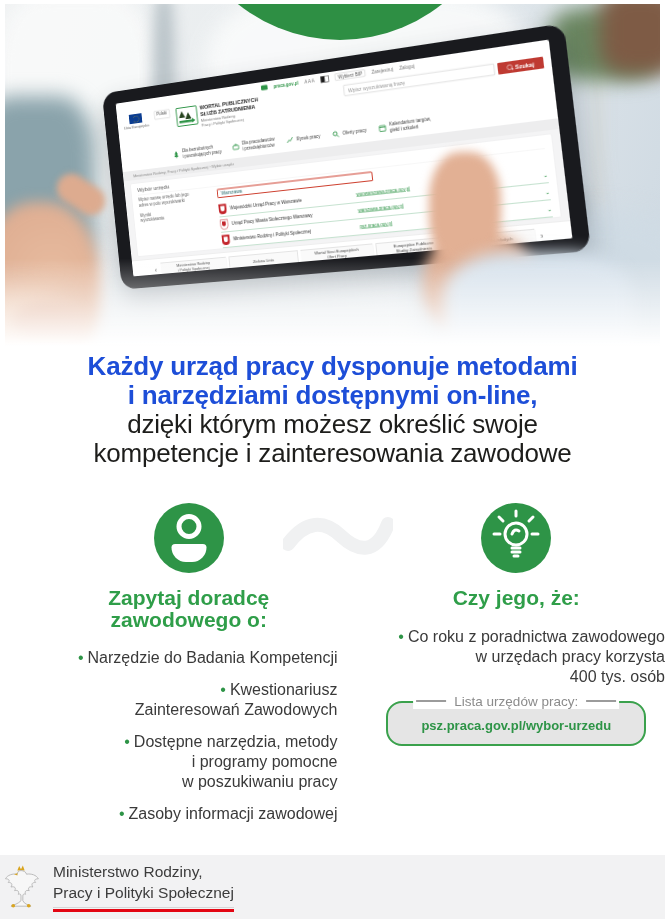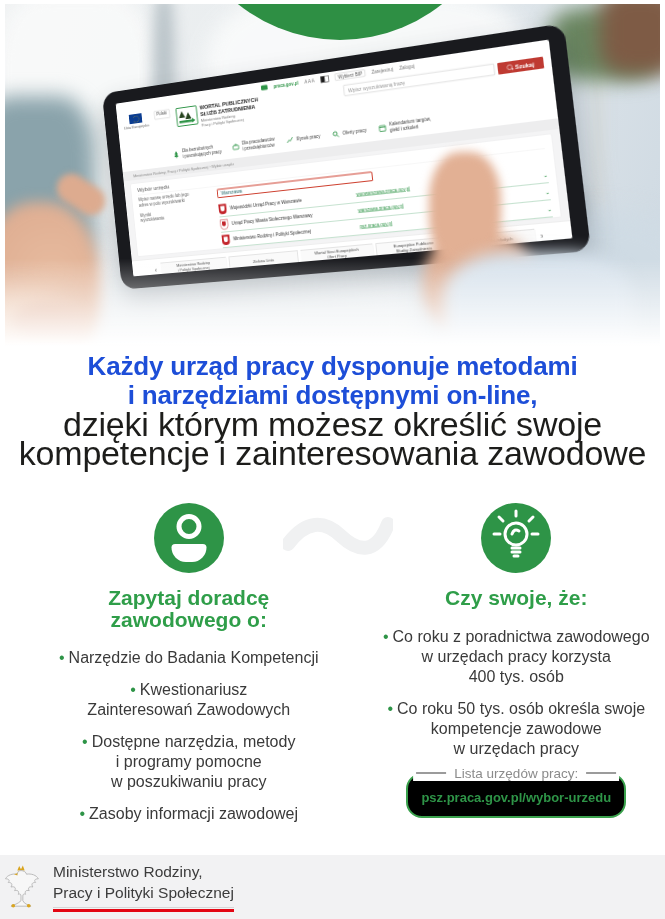--- a/index.html
+++ b/index.html
@@ -101,41 +101,41 @@
   .result-chevron{margin-left:auto;color:#2E9447;font-size:11px;}
   .site-tabs{height:38px;background:#fff;border-top:1px solid #ddd;display:flex;align-items:flex-end;
              justify-content:center;gap:5px;padding-bottom:2px;}
   .pager{font-size:14px;color:#555;padding:0 4px 6px;}
   .tab{width:148px;height:28px;background:#fafafa;border:1px solid #ccc;border-bottom:none;border-radius:3px 3px 0 0;
        font-size:8px;color:#444;display:flex;align-items:center;justify-content:center;text-align:center;line-height:1.2;}
 
   
   .headline{position:absolute;top:352px;left:0;right:0;text-align:center;z-index:20;}
   .hl-bold{font-size:26px;font-weight:bold;line-height:29px;color:#1d4ed8;letter-spacing:-.2px;}
-  .hl-reg{font-size:34px;font-weight:normal;line-height:29px;color:#1d1d1b;letter-spacing:-.2px;}
+  .hl-reg{font-size:26px;font-weight:normal;line-height:29px;color:#1d1d1b;letter-spacing:-.2px;}
 
   
   .cols{position:absolute;top:498px;left:0;right:0;display:flex;z-index:20;}
   .col{text-align:center;}
   .col-left{width:300px;margin-left:40px;}
   .col-right{width:300px;margin-left:30px;}
   .icon-circle{width:70px;height:70px;border-radius:50%;background:#2E9447;margin:5px auto 0;position:relative;}
   .person-head{position:absolute;left:50%;top:11px;transform:translateX(-50%);width:15px;height:15px;
                border:5px solid #fff;border-radius:50%;}
   .person-body{position:absolute;left:50%;top:41px;transform:translateX(-50%);width:35px;height:18px;
                background:#fff;border-radius:4px 4px 16px 16px;}
   .col h3{font-size:21px;line-height:21.5px;color:#2f9e49;margin:14px 0 0;font-weight:bold;}
   .bullets{list-style:none;margin:18px 0 0;padding:0;font-size:16px;line-height:20px;color:#3a3a3a;}
-  .bullets li{margin-bottom:12px;}
+  .bullets li{margin-bottom:12px;text-align:right;}
   .dot{color:#2E9447;margin-right:4px;}
   .squiggle{position:absolute;left:283px;top:13px;z-index:1;}
 
   
-  .link-box{position:relative;width:220px;margin:14px auto 0;border:2px solid #3aa14c;border-radius:16px;
-            padding:15px 0 11px;box-sizing:border-box;background:#000000;}
+  .link-box{position:relative;width:260px;margin:14px auto 0;border:2px solid #3aa14c;border-radius:16px;
+            padding:15px 0 11px;box-sizing:border-box;background:#e5e5e5;}
   .lb-label{position:absolute;top:-9px;left:50%;transform:translateX(-50%);display:flex;align-items:center;gap:8px;
             background:#fff;padding:0 3px;white-space:nowrap;font-size:13.5px;color:#8b8b8b;}
   .dash{display:inline-block;width:30px;height:2px;background:#9b9b9b;}
   .lb-url{font-size:13px;font-weight:bold;color:#2E9447;text-align:center;}
 
   
   .footer{position:absolute;top:855px;left:0;right:0;height:64px;background:#f2f2f3;display:flex;
           align-items:center;justify-content:flex-start;gap:11px;z-index:20;}
   .ministry{font-size:15.5px;line-height:1.3;color:#3c3c3c;}
   .rule-gray{height:1px;background:#d6d6d6;margin-top:4px;}
@@ -346,28 +346,25 @@
               <path d="M33 53 h4"></path>
             <path d="M31 31 q2 -6 7 -3"></path>
             <path d="M35 13 v-5"></path>
               <path d="M22 18 l-4 -4"></path>
               <path d="M48 18 l4 -4"></path>
             <path d="M19 31 h-6"></path>
               <path d="M51 31 h6"></path>
           </g>
         </svg>
       </div>
-      <h3>Czy swoje, że:</h3>
+      <h3>Czy jego, że:</h3>
       <ul class="bullets">
         <li><span class="dot">•</span><span class="pre">Co roku z poradnictwa zawodowego
 w urzędach pracy korzysta
 400 tys. osób</span></li>
-        <li><span class="dot">•</span><span class="pre">Co roku 50 tys. osób określa swoje
-kompetencje zawodowe
-w urzędach pracy</span></li>
       </ul>
       <div class="link-box">
         <div class="lb-label">
           <span class="dash"></span>
           <span>Lista urzędów pracy:</span>
           <span class="dash"></span>
         </div>
         <div class="lb-url">psz.praca.gov.pl/wybor-urzedu</div>
       </div>
     </div>

